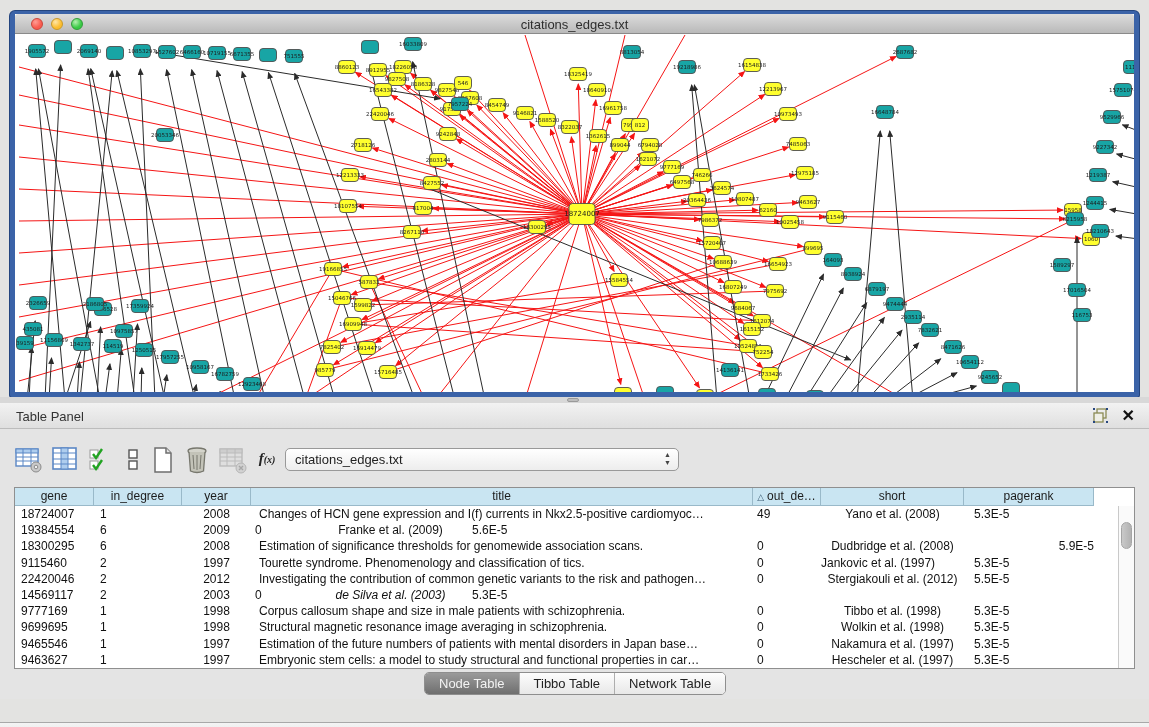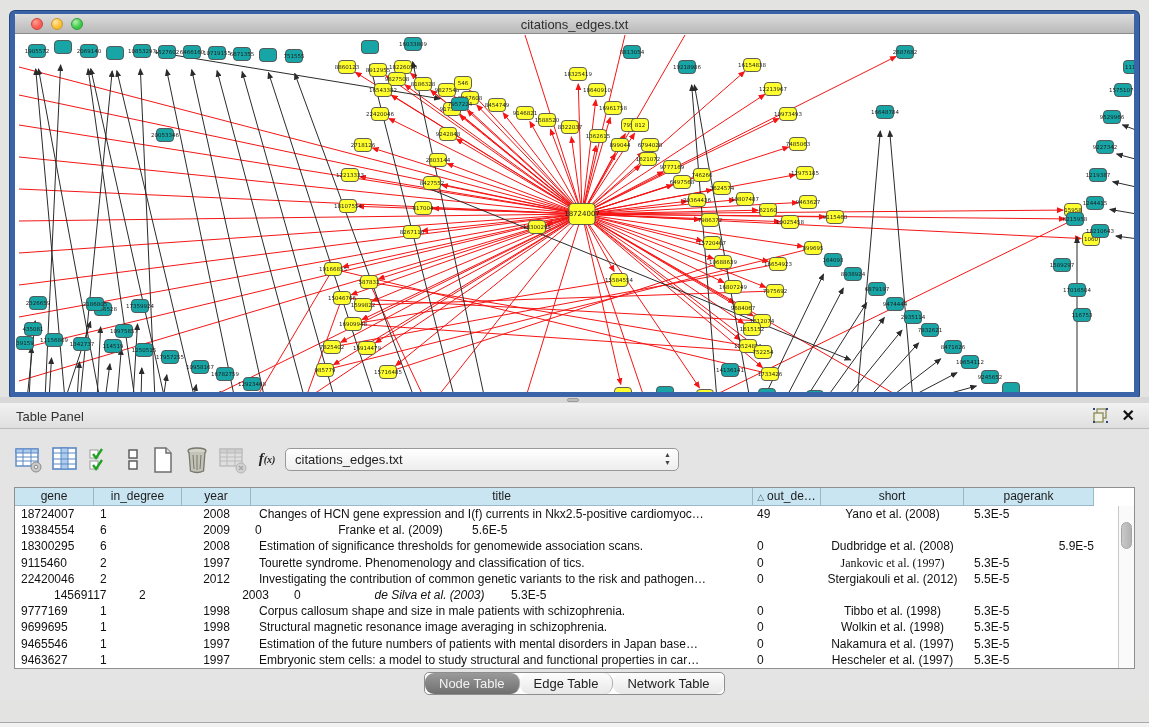--- a/index.html
+++ b/index.html
@@ -51,21 +51,21 @@
   .tr { display:flex; height:16.2px; cursor:default; }
   .td { font-size:12px; color:#111; line-height:16px; white-space:nowrap; overflow:hidden; }
   .vscroll { position:absolute; right:0; top:18px; width:16px; bottom:0;
     background:#fafafa; border-left:1px solid #c9c9c9; }
   .vthumb { position:absolute; left:2px; top:16px; width:11px; height:27px;
     background:linear-gradient(90deg,#c9c9c9,#b2b2b2); border-radius:6px; border:1px solid #a5a5a5; }
 
   .seg-tabs { position:absolute; left:424px; top:269px; height:23px; display:flex;
     border:1px solid #8e8e8e; border-radius:5px; overflow:hidden; background:#fff; }
   .seg { font-size:13px; line-height:21px; text-align:center; padding:0 14px; color:#222;
-    background:linear-gradient(#fdfdfd,#e8e8e8); border-right:1px solid #aeaeae; cursor:pointer;border-radius:9px; }
+    background:linear-gradient(#fdfdfd,#e8e8e8); border-right:1px solid #aeaeae; cursor:pointer; }
   .seg:last-child { border-right:none; }
   .seg.sel { background:linear-gradient(#9a9a9a,#6f6f6f); color:#f3f3f3; }
 
   
   .statusbar { position:absolute; left:0; top:722px; width:1149px; height:28px;
     background:linear-gradient(#f4f4f4,#d7d7d7); border-top:1px solid #a8a8a8; }
   .mem { position:absolute; right:30px; top:7px; font-size:11px; color:#222; }
   .memdot { position:absolute; right:10px; top:6px; width:13px; height:13px; border-radius:50%;
     background:radial-gradient(circle at 35% 30%, #8ae88a, #35c23c 65%); border:1px solid #2e9634; }
 </style>
@@ -913,34 +913,34 @@
           <div class="td" style="width: 68px; text-align: left; padding-left: 4px;">0</div>
           <div class="td" style="width: 143px; text-align: center; padding-left: 0px;">Dudbridge et al. (2008)</div>
           <div class="td" style="width: 130px; text-align: right; padding-left: 10px;">5.9E-5</div>
         </div>
         <div class="tr">
           <div class="td" style="width: 79px; text-align: left; padding-left: 6px;">9115460</div>
           <div class="td" style="width: 88px; text-align: left; padding-left: 6px;">2</div>
           <div class="td" style="width: 69px; text-align: center; padding-left: 0px;">1997</div>
           <div class="td" style="width: 502px; text-align: left; padding-left: 8px;">Tourette syndrome. Phenomenology and classification of tics.</div>
           <div class="td" style="width: 68px; text-align: left; padding-left: 4px;">0</div>
-          <div class="td" style="width: 143px; text-align: center; padding-left: 0px; font-family: Liberation Serif, serif;">Jankovic et al. (1997)</div>
+          <div class="td" style="width: 143px; text-align: left; padding-left: 0px;">Jankovic et al. (1997)</div>
           <div class="td" style="width: 130px; text-align: left; padding-left: 10px;">5.3E-5</div>
         </div>
         <div class="tr">
           <div class="td" style="width: 79px; text-align: left; padding-left: 6px;">22420046</div>
           <div class="td" style="width: 88px; text-align: left; padding-left: 6px;">2</div>
           <div class="td" style="width: 69px; text-align: center; padding-left: 0px;">2012</div>
           <div class="td" style="width: 502px; text-align: left; padding-left: 8px;">Investigating the contribution of common genetic variants to the risk and pathogen…</div>
           <div class="td" style="width: 68px; text-align: left; padding-left: 4px;">0</div>
           <div class="td" style="width: 143px; text-align: center; padding-left: 0px;">Stergiakouli et al. (2012)</div>
           <div class="td" style="width: 130px; text-align: left; padding-left: 10px;">5.5E-5</div>
         </div>
         <div class="tr">
-          <div class="td" style="width: 79px; text-align: left;  margin-left: 39px;">14569117</div>
+          <div class="td" style="width: 79px; text-align: left; padding-left: 6px;">14569117</div>
           <div class="td" style="width: 88px; text-align: left; padding-left: 6px;">2</div>
           <div class="td" style="width: 69px; text-align: center; padding-left: 0px;">2003</div>
           <div class="td" style="width: 68px; text-align: left; padding-left: 4px;">0</div>
           <div class="td" style="width: 143px; text-align: center; padding-left: 0px; font-style: italic;">de Silva et al. (2003)</div>
           <div class="td" style="width: 130px; text-align: left; padding-left: 10px;">5.3E-5</div>
         </div>
         <div class="tr">
           <div class="td" style="width: 79px; text-align: left; padding-left: 6px;">9777169</div>
           <div class="td" style="width: 88px; text-align: left; padding-left: 6px;">1</div>
           <div class="td" style="width: 69px; text-align: center; padding-left: 0px;">1998</div>
@@ -977,21 +977,21 @@
           <div class="td" style="width: 130px; text-align: left; padding-left: 10px;">5.3E-5</div>
         </div>
       </div>
     <div class="vscroll">
       <div class="vthumb"></div>
     </div>
   </div>
 
   <div class="seg-tabs" id="segtabs">
       <div class="seg sel">Node Table</div>
-      <div class="seg">Edge Table</div>
+      <div class="seg">Tibbo Table</div>
       <div class="seg">Network Table</div>
     </div>
 </div>
 
 <div class="statusbar">
   <span class="mem">Memory: OK</span>
   <span class="memdot"></span>
 </div>
 
 </body></html>

